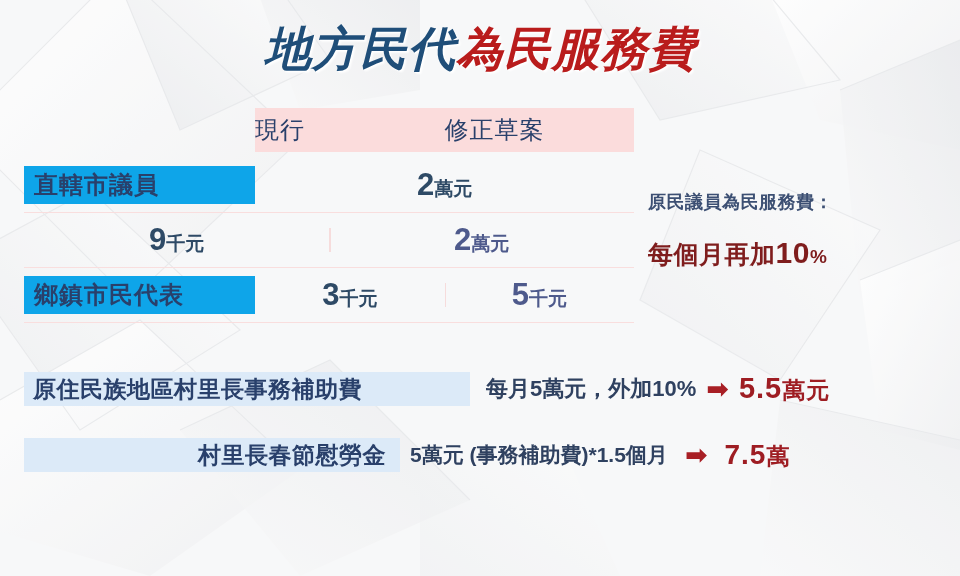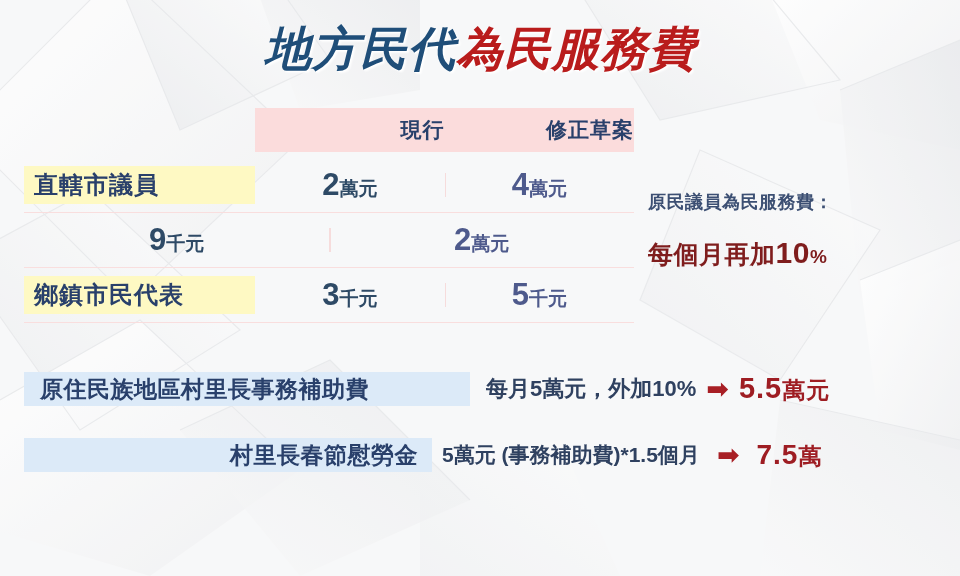--- a/index.html
+++ b/index.html
@@ -33,35 +33,35 @@
 
   .hdr-band {
     position:absolute; left:231px; top:0; width:379px; height:44px;
     background:#fbdcdc;
   }
   .hdr-row {
     position:absolute; left:231px; top:0; width:379px; height:44px;
     display:flex; align-items:center;
   }
   .hdr-cell {
-    flex:1; text-align:right;
-    font-size:21px; font-weight:bold; color:#29406b;
+    flex:1; text-align:left;
+    font-size:24px; font-weight:normal; color:#29406b;
     letter-spacing:1px;
   }
 
   .rows { position:absolute; left:0; top:50px; width:610px; }
   .row {
     position:relative; height:55px; display:flex; align-items:center;
     border-bottom:1.5px solid #f9dede;
   }
   .row:first-child { border-top:none; }
 
   .rlabel {
     width:231px; height:38px;
-    background:#fef9c3;
+    background:#0ea5e9;
     display:flex; align-items:center;
     padding-left:10px;
     font-size:24px; font-weight:bold; color:#29406b;
     letter-spacing:1px; white-space:nowrap;
     position:relative; z-index:1;
   }
   .vcell {
     flex:1; text-align:center; white-space:nowrap;
     position:relative;
   }
@@ -93,22 +93,22 @@
   .brow1 { left:24px; top:372px; }
   .brow2 { left:24px; top:438px; }
 
   .bbar {
     background:#dceaf8;
     height:34px;
     display:flex; align-items:center;
     font-size:23px; font-weight:bold; color:#29406b;
     letter-spacing:0.5px; white-space:nowrap;
   }
-  .bbar1 { width:446px; padding-left:16px; justify-content:flex-start; }
-  .bbar2 { width:408px; padding-right:14px; justify-content:flex-end; }
+  .bbar1 { width:446px; padding-left:9px; justify-content:flex-start; }
+  .bbar2 { width:376px; padding-right:14px; justify-content:flex-end; }
 
   .bval {
     margin-left:16px; white-space:nowrap;
     font-size:22px; font-weight:bold; color:#2f4160;
     display:flex; align-items:center; gap:4px;
   }
   .bval .arrow { color:#a81f25; font-size:27px; margin:0 6px; line-height:1; }
   .bval .res { color:#9e1d23; font-size:29px; letter-spacing:1px; }
   .bval .res .u { font-size:23px; }
   .bval2 { margin-left:10px; font-size:21px;gap:11px; }
@@ -178,23 +178,20 @@
       <div class="hdr-cell">修正草案</div>
     </div>
 
     <div class="rows">
 
       <div class="row">
         <div class="rlabel">直轄市議員</div>
         <div class="vcell col-cur">
           <span class="num">2</span><span class="unit">萬元</span>
         </div>
-        <div class="vcell col-new right">
-          <span class="num">4</span><span class="unit">萬元</span>
-        </div>
       </div>
 
       <div class="row">
         <div class="vcell col-cur">
           <span class="num">9</span><span class="unit">千元</span>
         </div>
         <div class="vcell col-new right">
           <span class="num">2</span><span class="unit">萬元</span>
         </div>
       </div>

